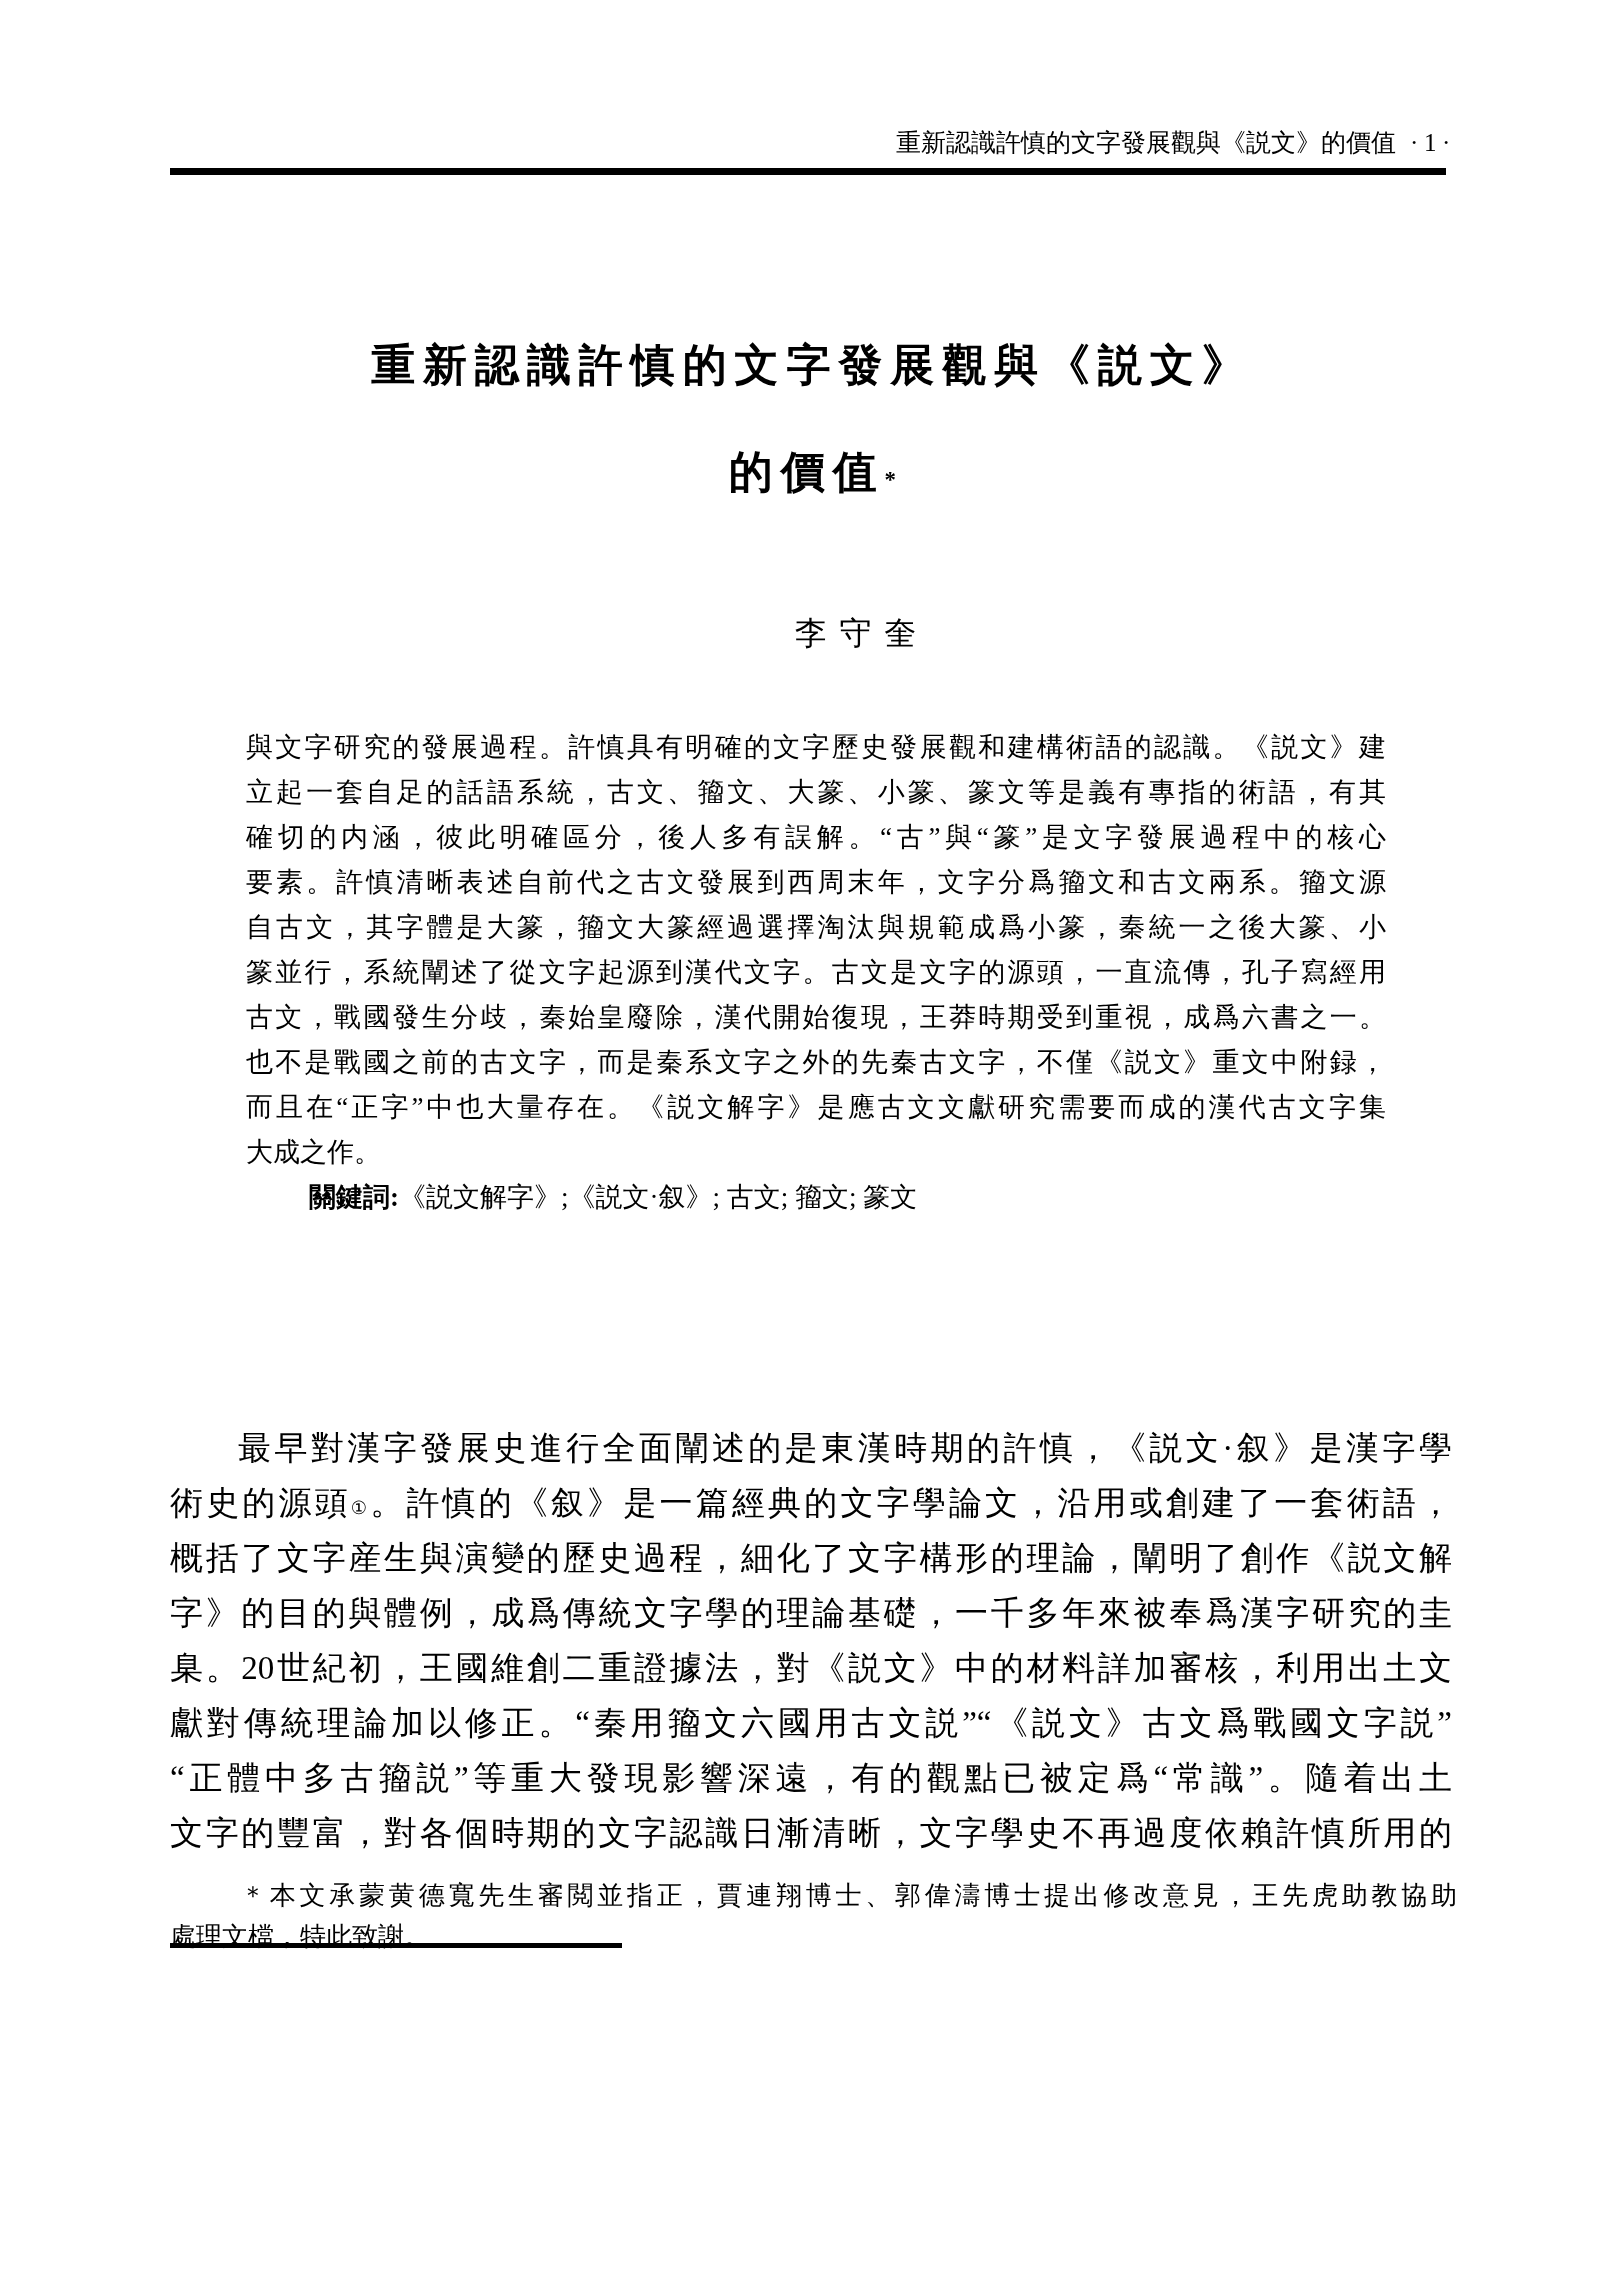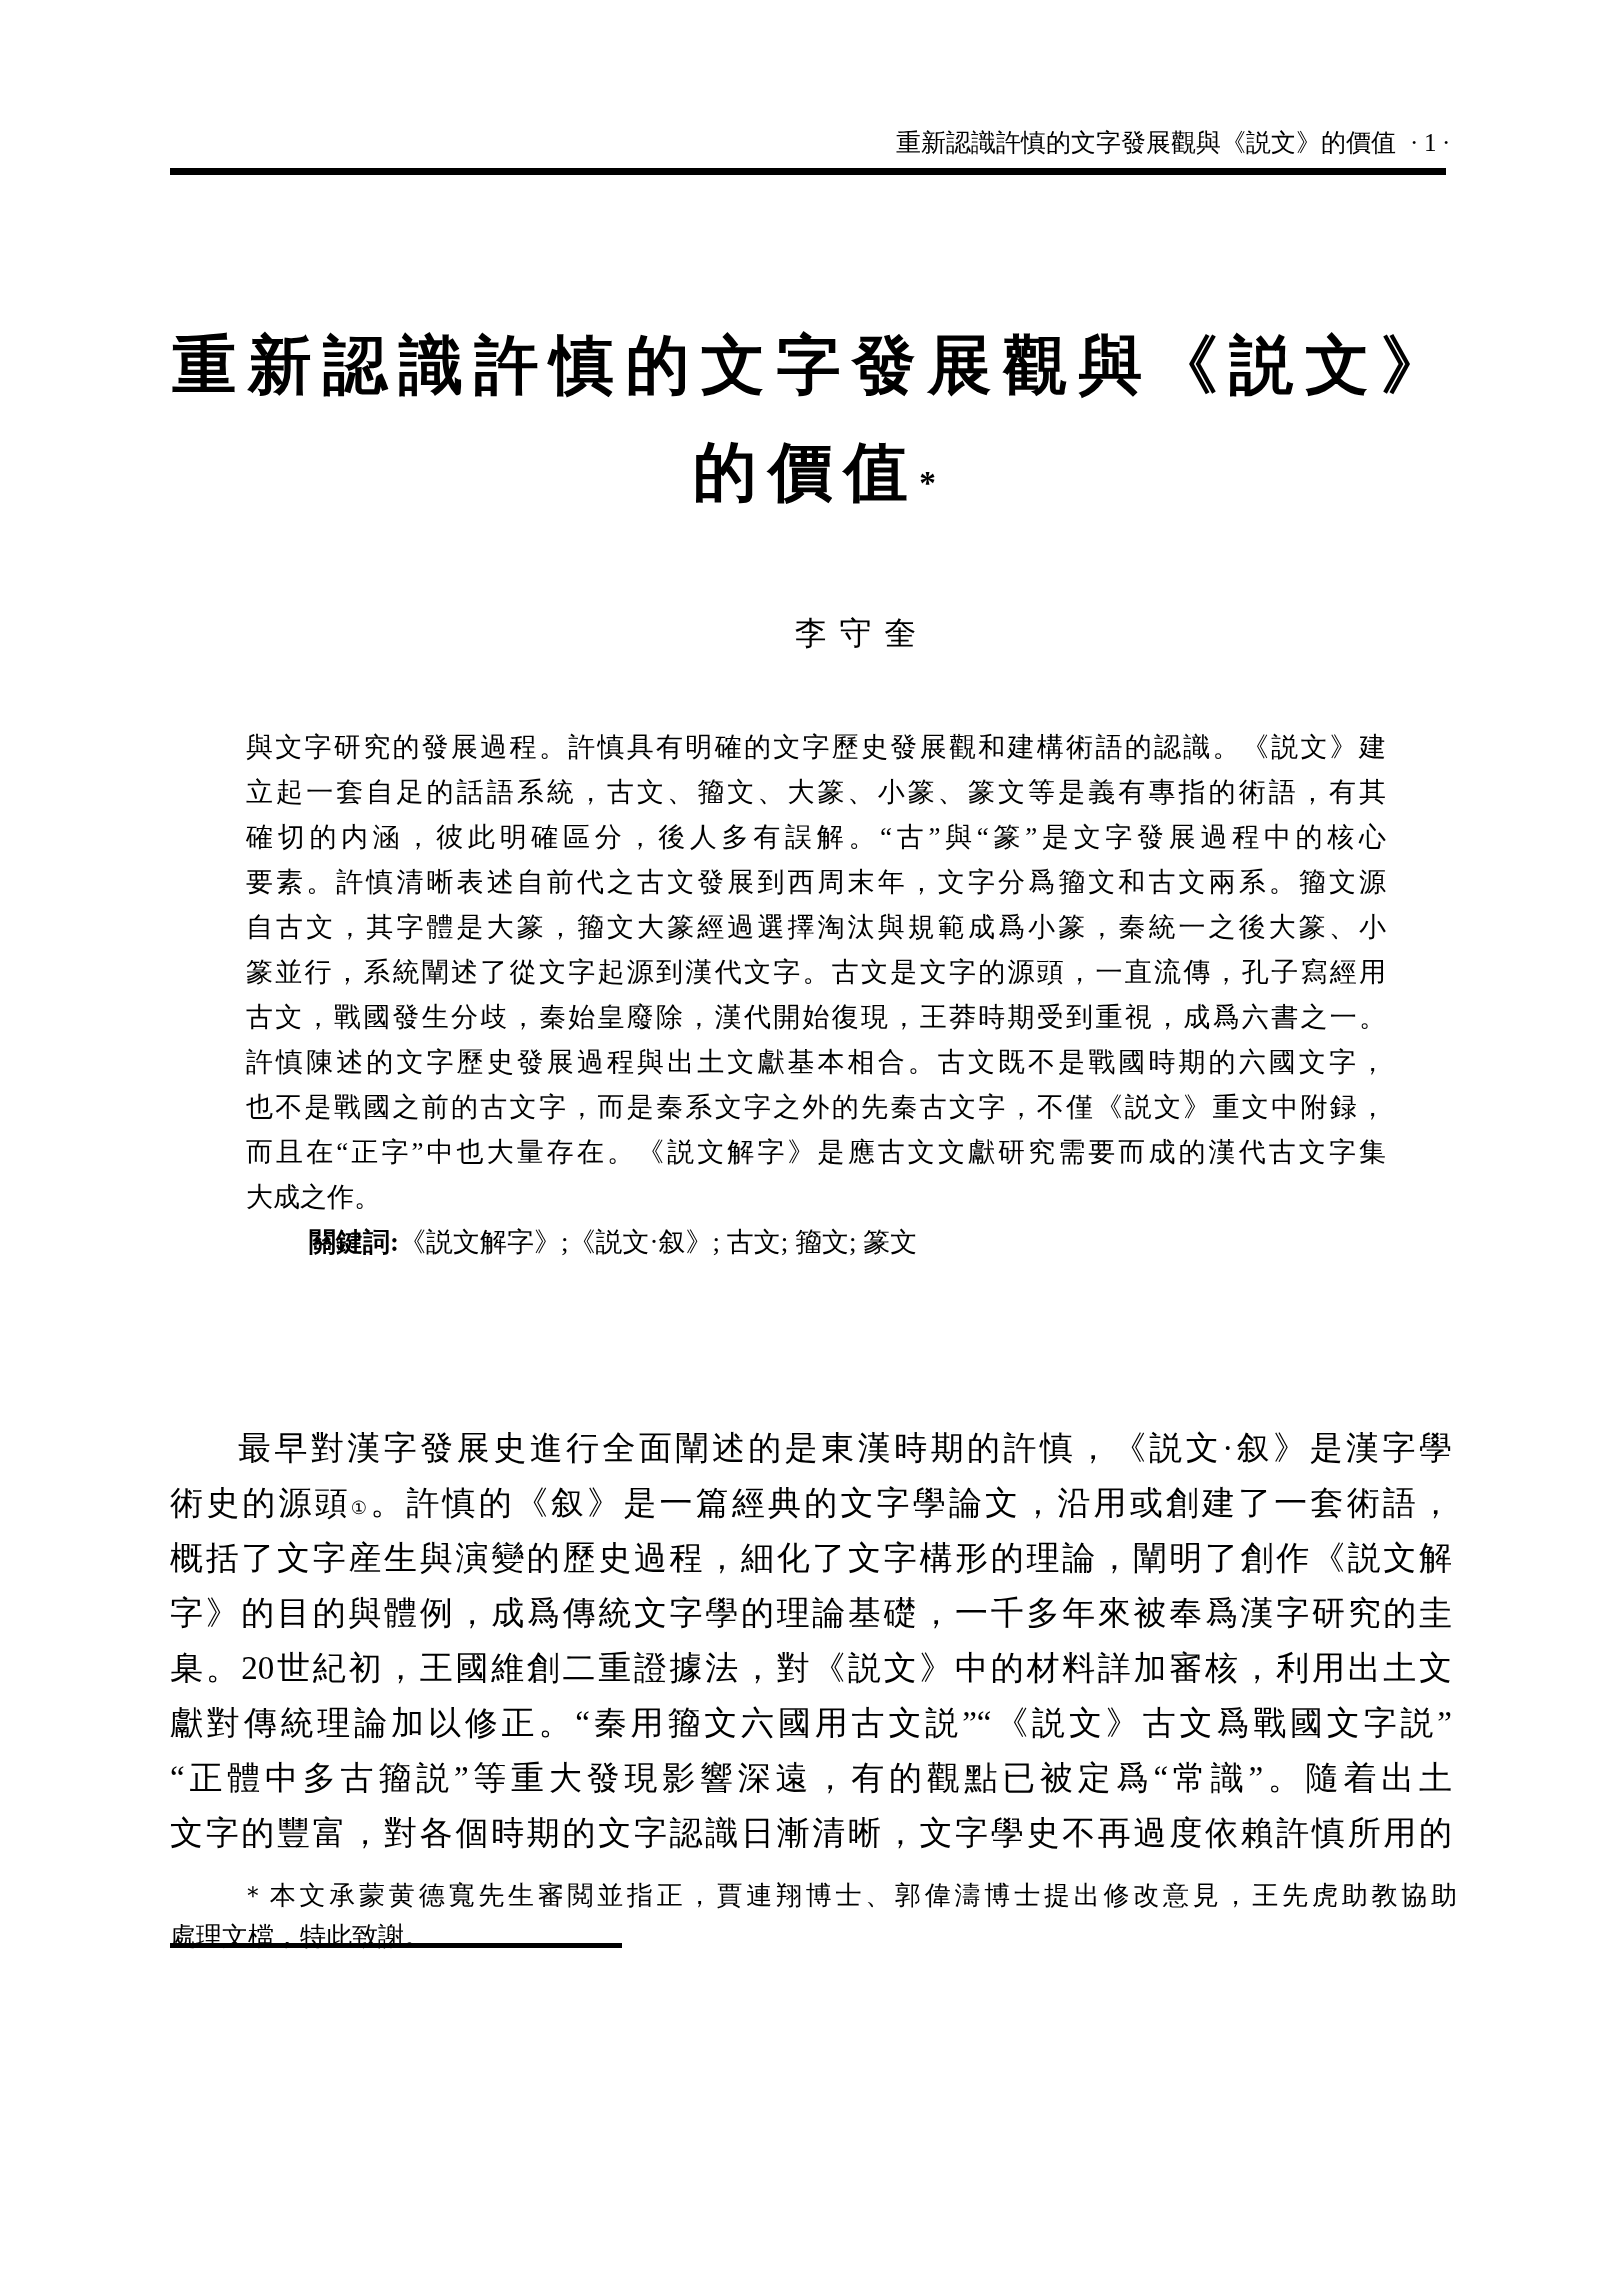--- a/index.html
+++ b/index.html
@@ -37,21 +37,21 @@
   }
 
   
   .title-block {
     position: absolute;
     left: 0;
     width: 1617px;
     top: 312px;
     text-align: center;
     font-weight: bold;
-    font-size: 64px;
+    font-size: 44px;
     line-height: 107px;
     letter-spacing: 0.18em;
     text-indent: 0.18em;
   }
   .title-block sup {
     font-size: 52%;
     letter-spacing: 0;
     line-height: 0;
     vertical-align: 48%;
   }
@@ -138,21 +138,20 @@
   <div class="author">李守奎</div>
 
   <div class="abstract">
     <div class="jline">與文字研究的發展過程。許慎具有明確的文字歷史發展觀和建構術語的認識。《説文》建</div>
     <div class="jline">立起一套自足的話語系統，古文、籀文、大篆、小篆、篆文等是義有專指的術語，有其</div>
     <div class="jline">確切的内涵，彼此明確區分，後人多有誤解。“古”與“篆”是文字發展過程中的核心</div>
     <div class="jline">要素。許慎清晰表述自前代之古文發展到西周末年，文字分爲籀文和古文兩系。籀文源</div>
     <div class="jline">自古文，其字體是大篆，籀文大篆經過選擇淘汰與規範成爲小篆，秦統一之後大篆、小</div>
     <div class="jline">篆並行，系統闡述了從文字起源到漢代文字。古文是文字的源頭，一直流傳，孔子寫經用</div>
     <div class="jline">古文，戰國發生分歧，秦始皇廢除，漢代開始復現，王莽時期受到重視，成爲六書之一。</div>
-    <div class="jline">許慎陳述的文字歷史發展過程與出土文獻基本相合。古文既不是戰國時期的六國文字，</div>
     <div class="jline">也不是戰國之前的古文字，而是秦系文字之外的先秦古文字，不僅《説文》重文中附録，</div>
     <div class="jline">而且在“正字”中也大量存在。《説文解字》是應古文文獻研究需要而成的漢代古文字集</div>
     <div class="lline">大成之作。</div>
     <div class="lline indent-abs"><span class="lbl">關鍵詞:</span><span>《説文解字》;《説文·叙》; 古文; 籀文; 篆文</span></div>
   </div>
 
   <div class="bodytext">
     <div class="jline indent-body">最早對漢字發展史進行全面闡述的是東漢時期的許慎，《説文·叙》是漢字學</div>
     <div class="jline"><span>術史的源頭</span><sup>①</sup><span>。許慎的《叙》是一篇經典的文字學論文，沿用或創建了一套術語，</span></div>
     <div class="jline">概括了文字産生與演變的歷史過程，細化了文字構形的理論，闡明了創作《説文解</div>

